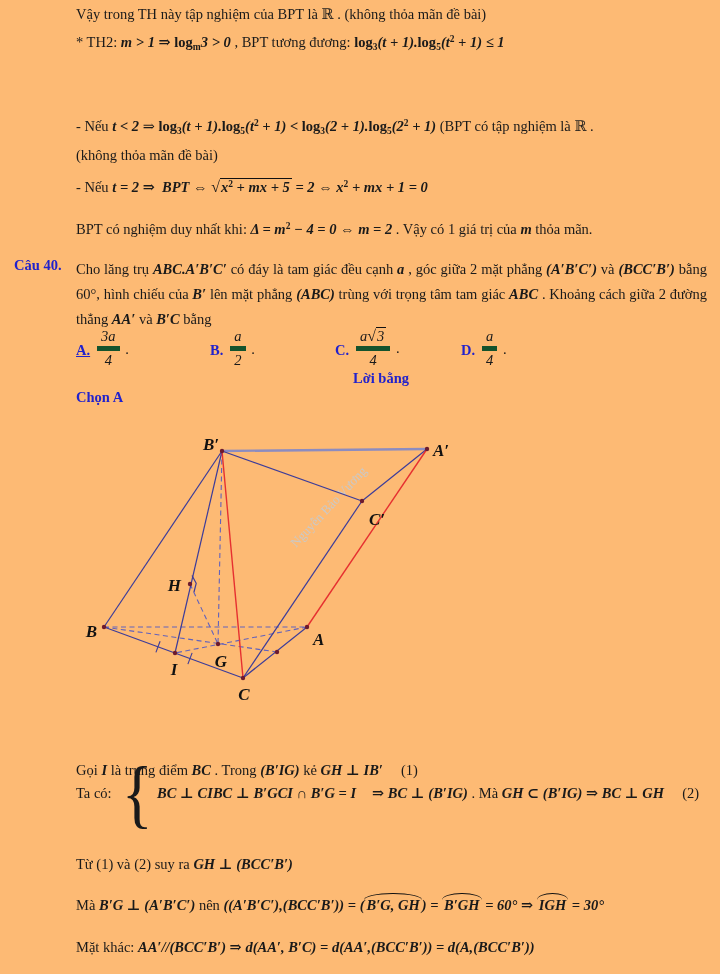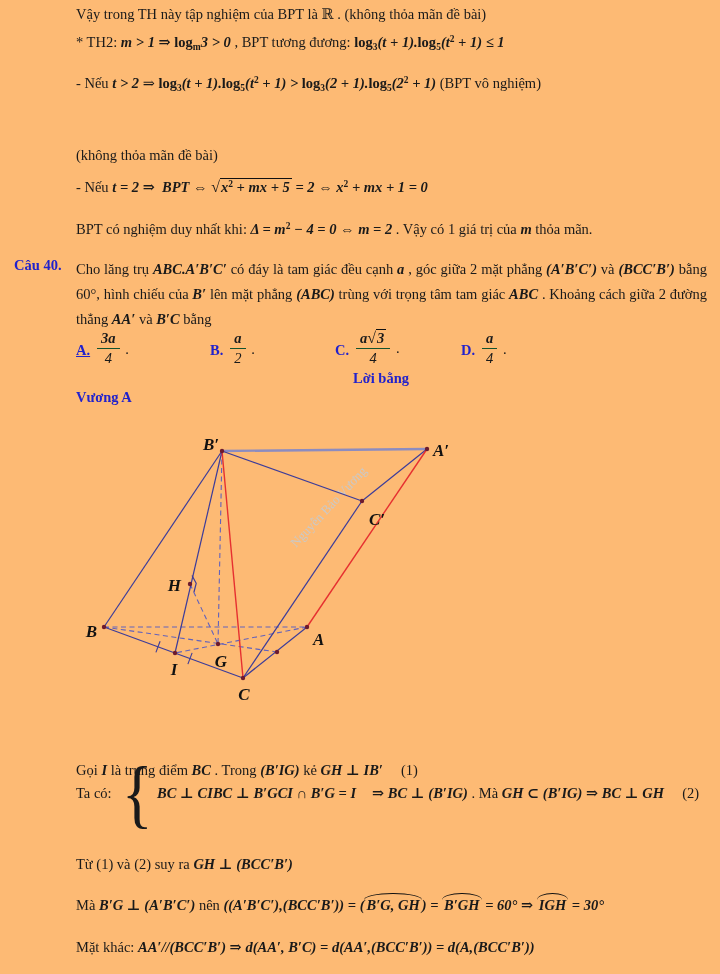--- a/index.html
+++ b/index.html
@@ -12,21 +12,21 @@
   .mi{font-style:italic;font-weight:bold;}
   .up{font-style:normal;}
   sub,sup{font-style:normal;font-size:9.5px;}
   sub{vertical-align:-3px;}
   sup{vertical-align:5px;}
   .sqrt{white-space:nowrap;}
   .sqrt .rad{font-style:normal;font-size:1.1em;}
   .sqrt .ol{border-top:1.2px solid #111;padding:0 2px 0 1px;}
   .frac{display:inline-block;vertical-align:middle;text-align:center;font-style:italic;
         margin:0 2px;transform:translateY(-2px);line-height:1.15;}
-  .frac .num{display:block;padding:0 4px 1px;border-bottom:1px solid #14532d;font-weight:bold;}
+  .frac .num{display:block;padding:0 4px 1px;border-bottom:5px solid #14532d;}
   .frac .den{display:block;padding-top:1px;}
   .arc{position:relative;display:inline-block;padding:2px 2px 0;}
   .arc::before{content:"";position:absolute;top:-2px;left:0;right:0;height:6px;
         border-top:1.4px solid #111;border-radius:50%/100% 100% 0 0;}
   .blue-bold{color:var(--accent,#2222cc);font-weight:bold;}
   .q-num{position:absolute;left:14px;top:257px;color:var(--accent,#2222cc);font-weight:bold;text-align:right;}
   .q-text{position:absolute;left:76px;top:257px;width:631px;text-align:justify;line-height:25px;}
   .opts{position:absolute;left:0;top:330px;width:720px;height:40px;}
   .option{position:absolute;display:flex;align-items:center;height:40px;}
   .opt-l{color:var(--accent,#2222cc);font-weight:bold;margin-right:5px;}
@@ -51,21 +51,21 @@
        font-size:17px;fill:#111;}
   .wm{font-family:"Liberation Serif","DejaVu Serif",serif;font-size:13px;fill:var(--watermark,#c9c9c9);}
 </style>
 </head>
 <body>
 
 <div class="page">
 
   <div class="abs" style="top:6px">Vậy trong TH này tập nghiệm của BPT là ℝ . (không thỏa mãn đề bài)</div>
   <div class="abs" style="top:33px">* TH2: <span class="mi">m &gt; 1 ⇒ <span class="up">log</span><sub>m</sub>3 &gt; 0</span> , BPT tương đương: <span class="mi"><span class="up">log</span><sub>3</sub>(t + 1).<span class="up">log</span><sub>5</sub>(t<sup>2</sup> + 1) ≤ 1</span></div>
-  <div class="abs" style="top:75px">- Nếu <span class="mi">t &gt; 2</span> ⇒ <span class="mi"><span class="up">log</span><sub>3</sub>(t + 1).<span class="up">log</span><sub>5</sub>(t<sup>2</sup> + 1) &gt; <span class="up">log</span><sub>3</sub>(2 + 1).<span class="up">log</span><sub>5</sub>(2<sup>2</sup> + 1)</span> (BPT vô nghiệm)</div>
+  <div class="abs" style="top:118px">- Nếu <span class="mi">t &lt; 2</span> ⇒ <span class="mi"><span class="up">log</span><sub>3</sub>(t + 1).<span class="up">log</span><sub>5</sub>(t<sup>2</sup> + 1) &lt; <span class="up">log</span><sub>3</sub>(2 + 1).<span class="up">log</span><sub>5</sub>(2<sup>2</sup> + 1)</span> (BPT có tập nghiệm là ℝ .</div>
   <div class="abs" style="top:147px">(không thỏa mãn đề bài)</div>
   <div class="abs" style="top:178px">- Nếu <span class="mi">t = 2 ⇒</span>  <span class="mi">BPT ⇔ <span class="sqrt"><span class="rad">√</span><span class="ol">x<sup>2</sup> + mx + 5</span></span> = 2 ⇔ x<sup>2</sup> + mx + 1 = 0</span></div>
   <div class="abs" style="top:221px">BPT có nghiệm duy nhất khi: <span class="mi">Δ = m<sup>2</sup> − 4 = 0 ⇔ m = 2</span> . Vậy có 1 giá trị của <span class="mi">m</span> thỏa mãn.</div>
 
   <div class="q-num">Câu 40.</div>
   <div class="q-text">Cho lăng trụ <span class="mi">ABC.A′B′C′</span> có đáy là tam giác đều cạnh <span class="mi">a</span> , góc giữa 2 mặt phẳng <span class="mi">(A′B′C′)</span> và <span class="mi">(BCC′B′)</span> bằng 60°, hình chiếu của <span class="mi">B′</span> lên mặt phẳng <span class="mi">(ABC)</span> trùng với trọng tâm tam giác <span class="mi">ABC</span> . Khoảng cách giữa 2 đường thẳng <span class="mi">AA′</span> và <span class="mi">B′C</span> bằng</div>
 
   <div class="opts">
     <div class="option" style="left:76px">
       <span class="opt-l ans">A.</span>
@@ -79,21 +79,21 @@
       <span class="opt-l">C.</span>
       <span><span class="frac"><span class="num">a<span class="sqrt"><span class="rad">√</span><span class="ol">3</span></span></span><span class="den">4</span></span> .</span>
     </div>
     <div class="option" style="left:461px">
       <span class="opt-l">D.</span>
       <span><span class="frac"><span class="num">a</span><span class="den">4</span></span> .</span>
     </div>
   </div>
 
   <div class="loigiai blue-bold">Lời bằng</div>
-  <div class="chon blue-bold">Vương A</div>
+  <div class="chon blue-bold">Chọn A</div>
 
   <svg class="fig" width="390" height="282" viewBox="70 428 390 282">
     <text class="wm" x="296" y="548" transform="rotate(-47 296 548)">Nguyễn Bảo Vương</text>
 
     <line class="ed" x1="104" y1="627" x2="307" y2="627"></line>
     <line class="ed" x1="307" y1="627" x2="175" y2="653"></line>
     <line class="ed" x1="104" y1="627" x2="277" y2="652"></line>
     <line class="ed" x1="222" y1="451" x2="218" y2="644"></line>
     <line class="ed" x1="190" y1="584" x2="218" y2="644"></line>
 

